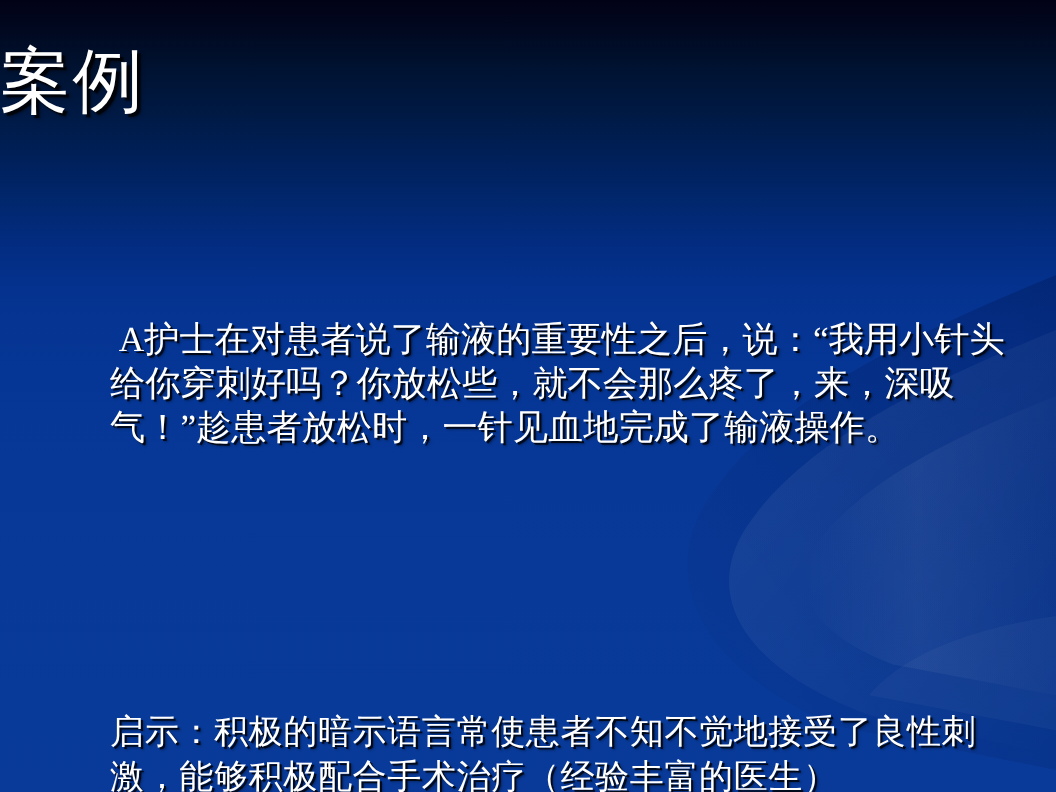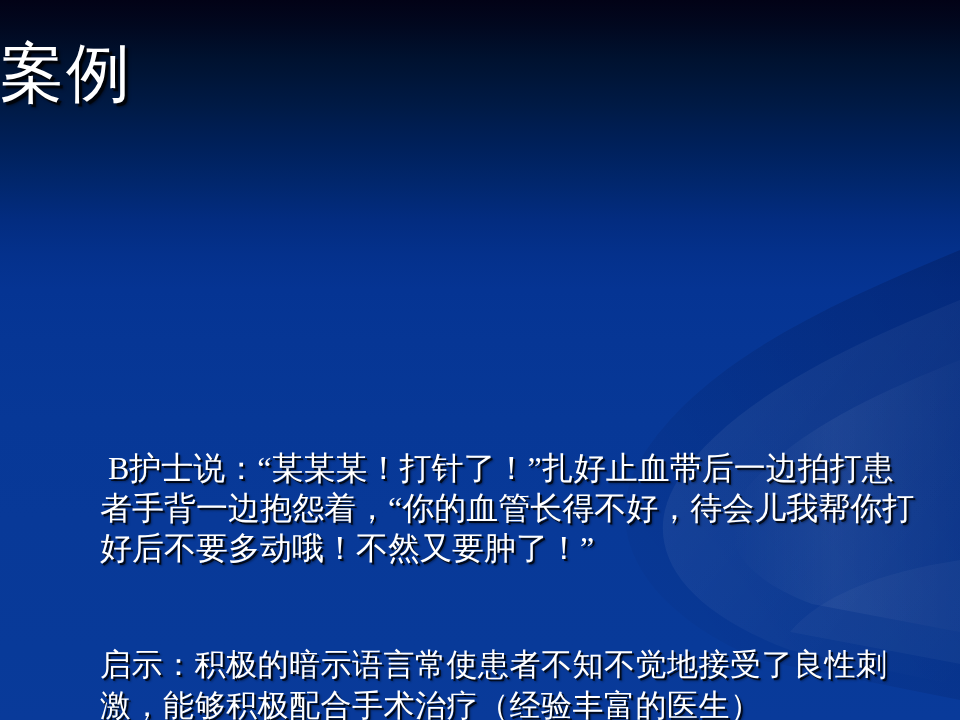--- a/index.html
+++ b/index.html
@@ -124,18 +124,18 @@
 
     <path d="M960,250 C840,300 700,360 640,460 C600,530 640,610 760,660 L960,700 L960,250 Z" fill="url(#swB)"></path>
     <path d="M960,300 C850,345 730,400 678,480 C640,540 672,606 790,650 L960,686 L960,300 Z" fill="url(#swA)"></path>
     <path d="M960,360 C880,392 790,432 744,492 C716,530 732,574 812,604 L960,632 L960,360 Z" fill="url(#swC)"></path>
     <path d="M960,560 C880,572 820,596 790,632 L960,664 Z" fill="#ffffff" fill-opacity="0.035"></path>
   </svg>
 
   <div id="slide-title">案例</div>
 
 
+  <div class="body-block" id="para-nurse-a">A护士在对患者说了输液的重要性之后，说：“我用小针头给你穿刺好吗？你放松些，就不会那么疼了，来，深吸气！”趁患者放松时，一针见血地完成了输液操作。</div>
 
-  <div class="body-block" id="para-nurse-b">B护士说：“某某某！打针了！”扎好止血带后一边拍打患者手背一边抱怨着，“你的血管长得不好，待会儿我帮你打好后不要多动哦！不然又要肿了！”</div>
 
   <div class="body-block" id="para-insight">启示：积极的暗示语言常使患者不知不觉地接受了良性刺激，能够积极配合手术治疗（经验丰富的医生）</div>
 
 </div>
 
 </body></html>

